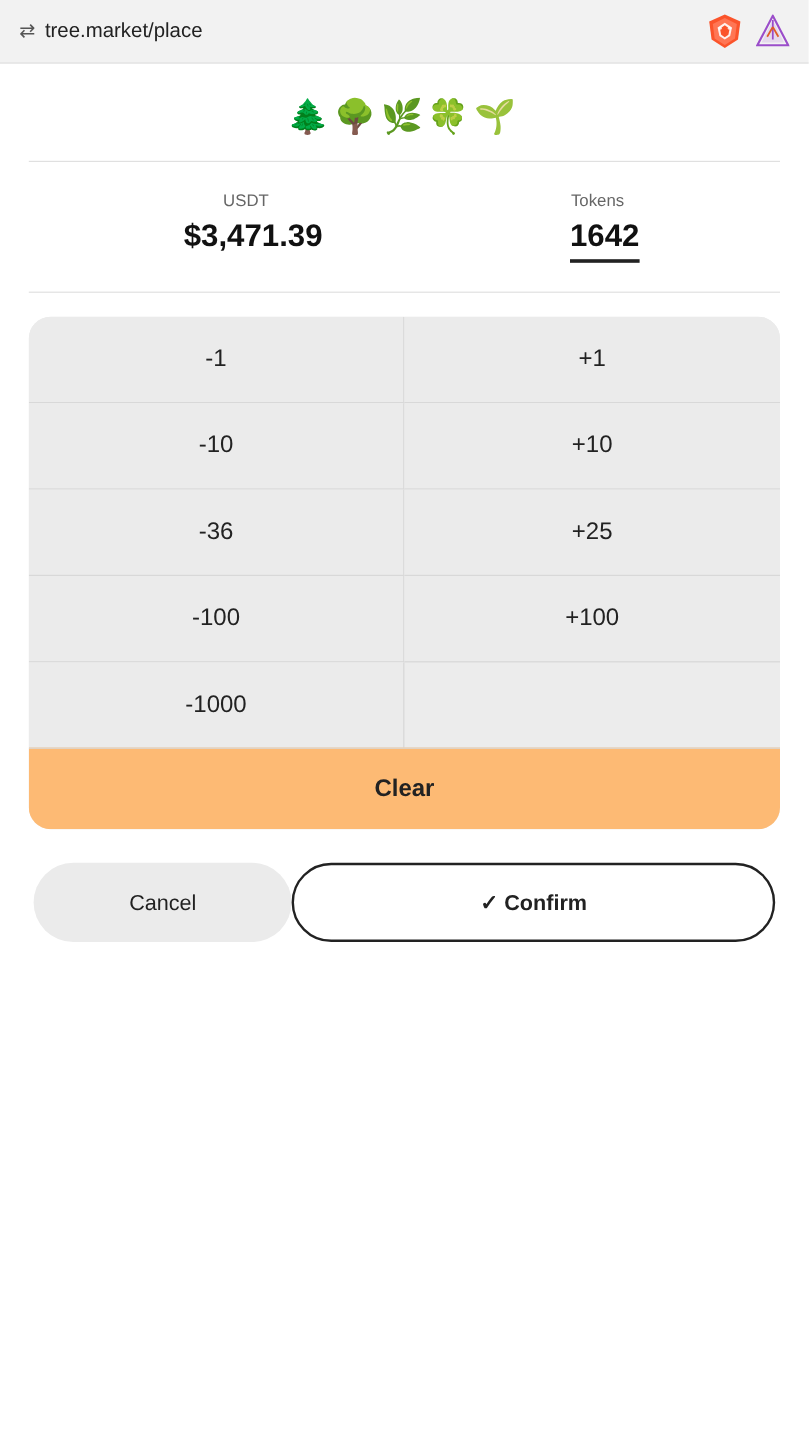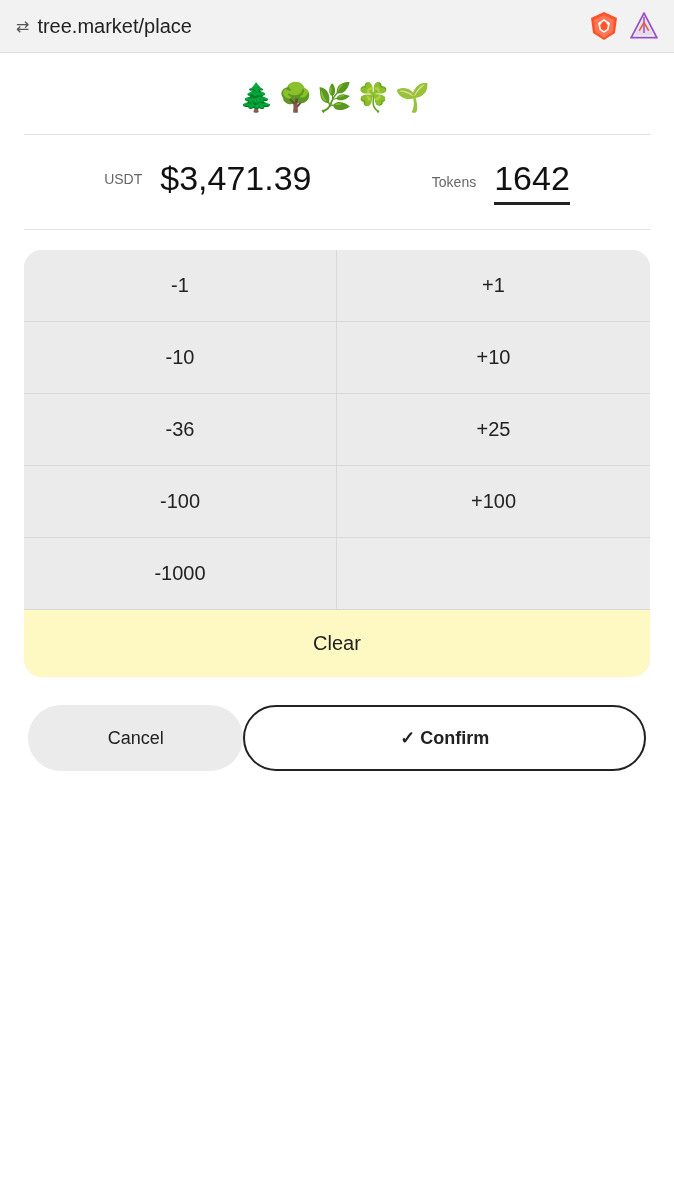--- a/index.html
+++ b/index.html
@@ -34,21 +34,21 @@
       align-items: center;
       gap: 8px;
     }
 
     .browser-url-icon {
       color: #555;
       font-size: 16px;
     }
 
     .browser-url {
-      font-size: 20px;
+      font-size: 17px;
       color: #222;
     }
 
     .browser-bar-right {
       display: flex;
       align-items: center;
       gap: 10px;
     }
 
     .brave-icon {
@@ -91,33 +91,34 @@
       width: 100%;
       display: flex;
       justify-content: space-around;
       align-items: flex-start;
       margin-bottom: 24px;
       padding: 0 20px;
     }
 
     .balance-item {
       display: flex;
+      flex-direction: column;
       align-items: center;
       gap: 6px;
     }
 
     .balance-label {
       font-size: 14px;
       color: #666;
       font-weight: 400;
     }
 
     .balance-value {
-      font-size: 34px;
-      font-weight: 400;
+      font-size: 26px;
+      font-weight: 700;
       color: #111;
       margin-left: 12px;
     }
 
     .balance-value.active {
       border-bottom: 3px solid #222;
       padding-bottom: 4px;
     }
 
     
@@ -159,29 +160,29 @@
     .grid-btn.right-col {
       border-right: none;
     }
 
     .grid-btn.last-row {
       border-bottom: none;
     }
 
     .clear-btn {
       width: 100%;
-      background: #fef9c3;
+      background: #fdba74;
       border: none;
       border-top: 1px solid #d8d8d8;
       padding: 22px 16px;
       font-size: 20px;
       color: #222;
       cursor: pointer;
       font-family: inherit;
-      font-weight: 400;
+      font-weight: 700;
       text-align: center;
       transition: background 0.15s;
     }
 
     
     .bottom-row {
       width: 100%;
       display: flex;
       padding: 0 4px;
       margin-bottom: 40px;

